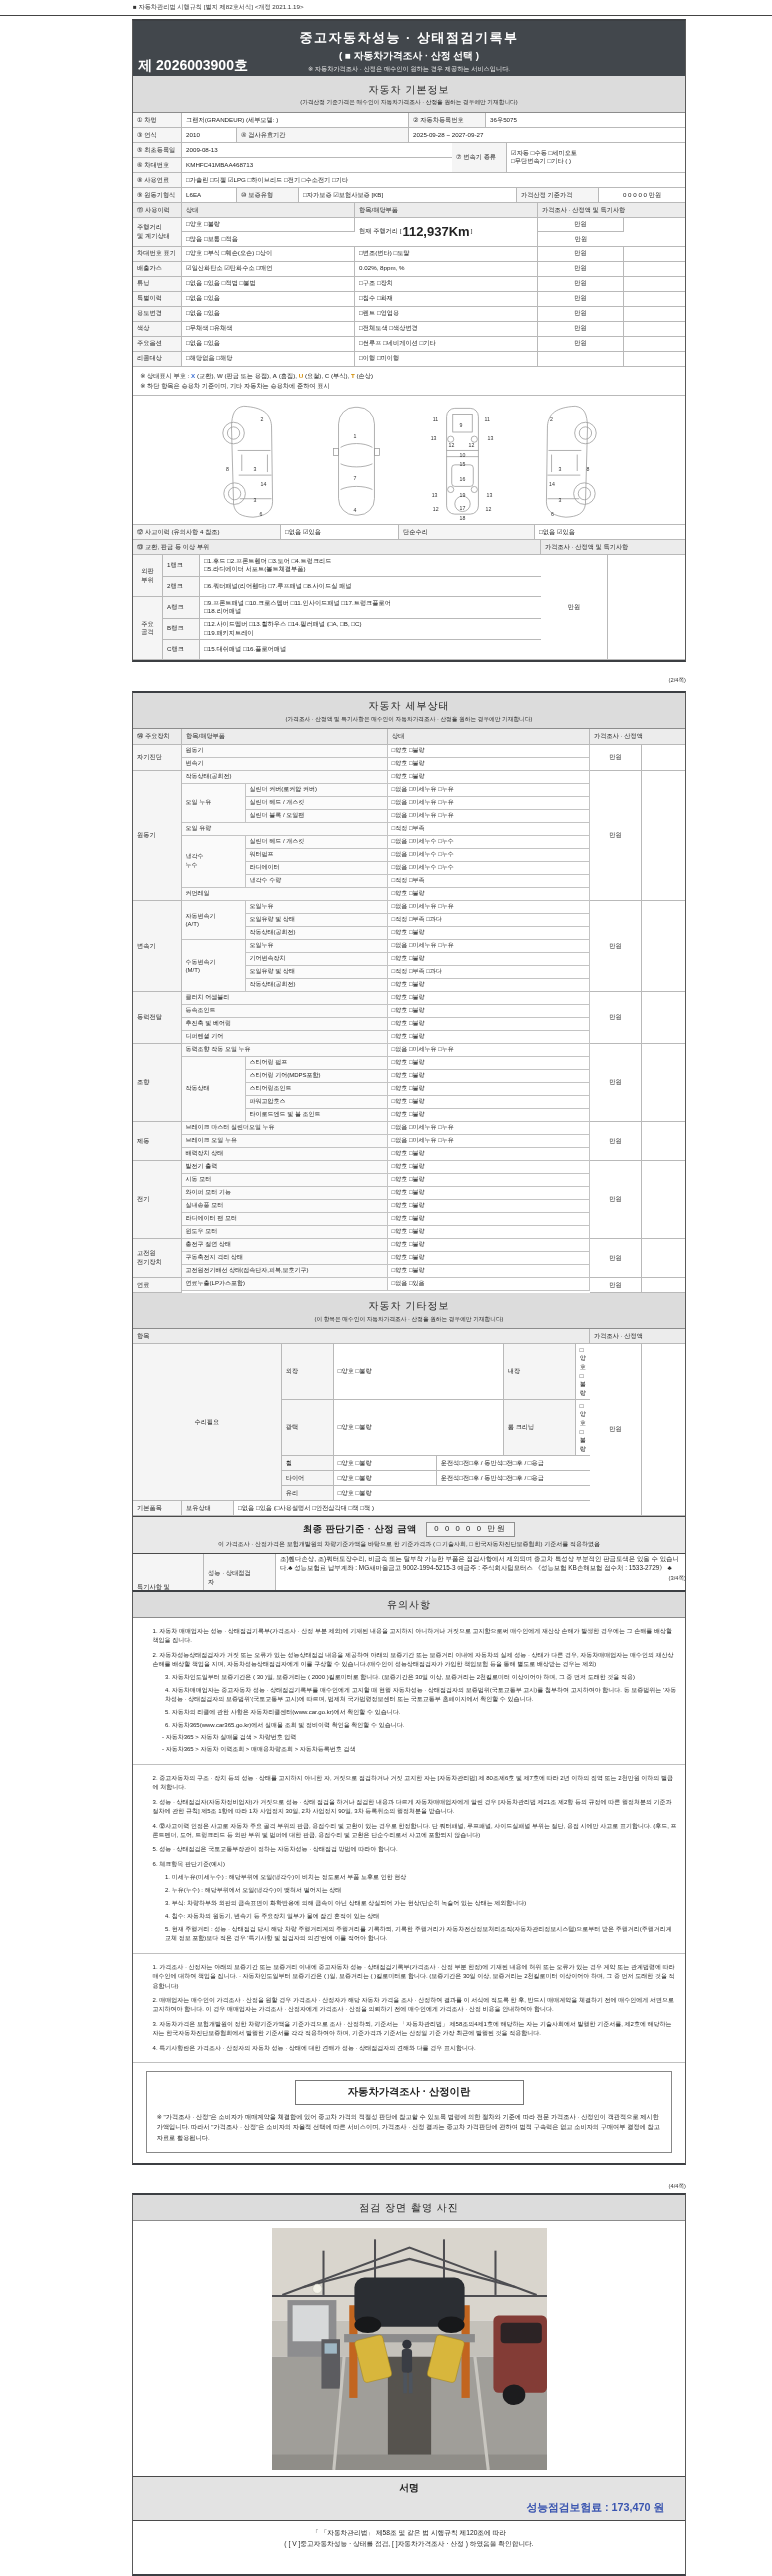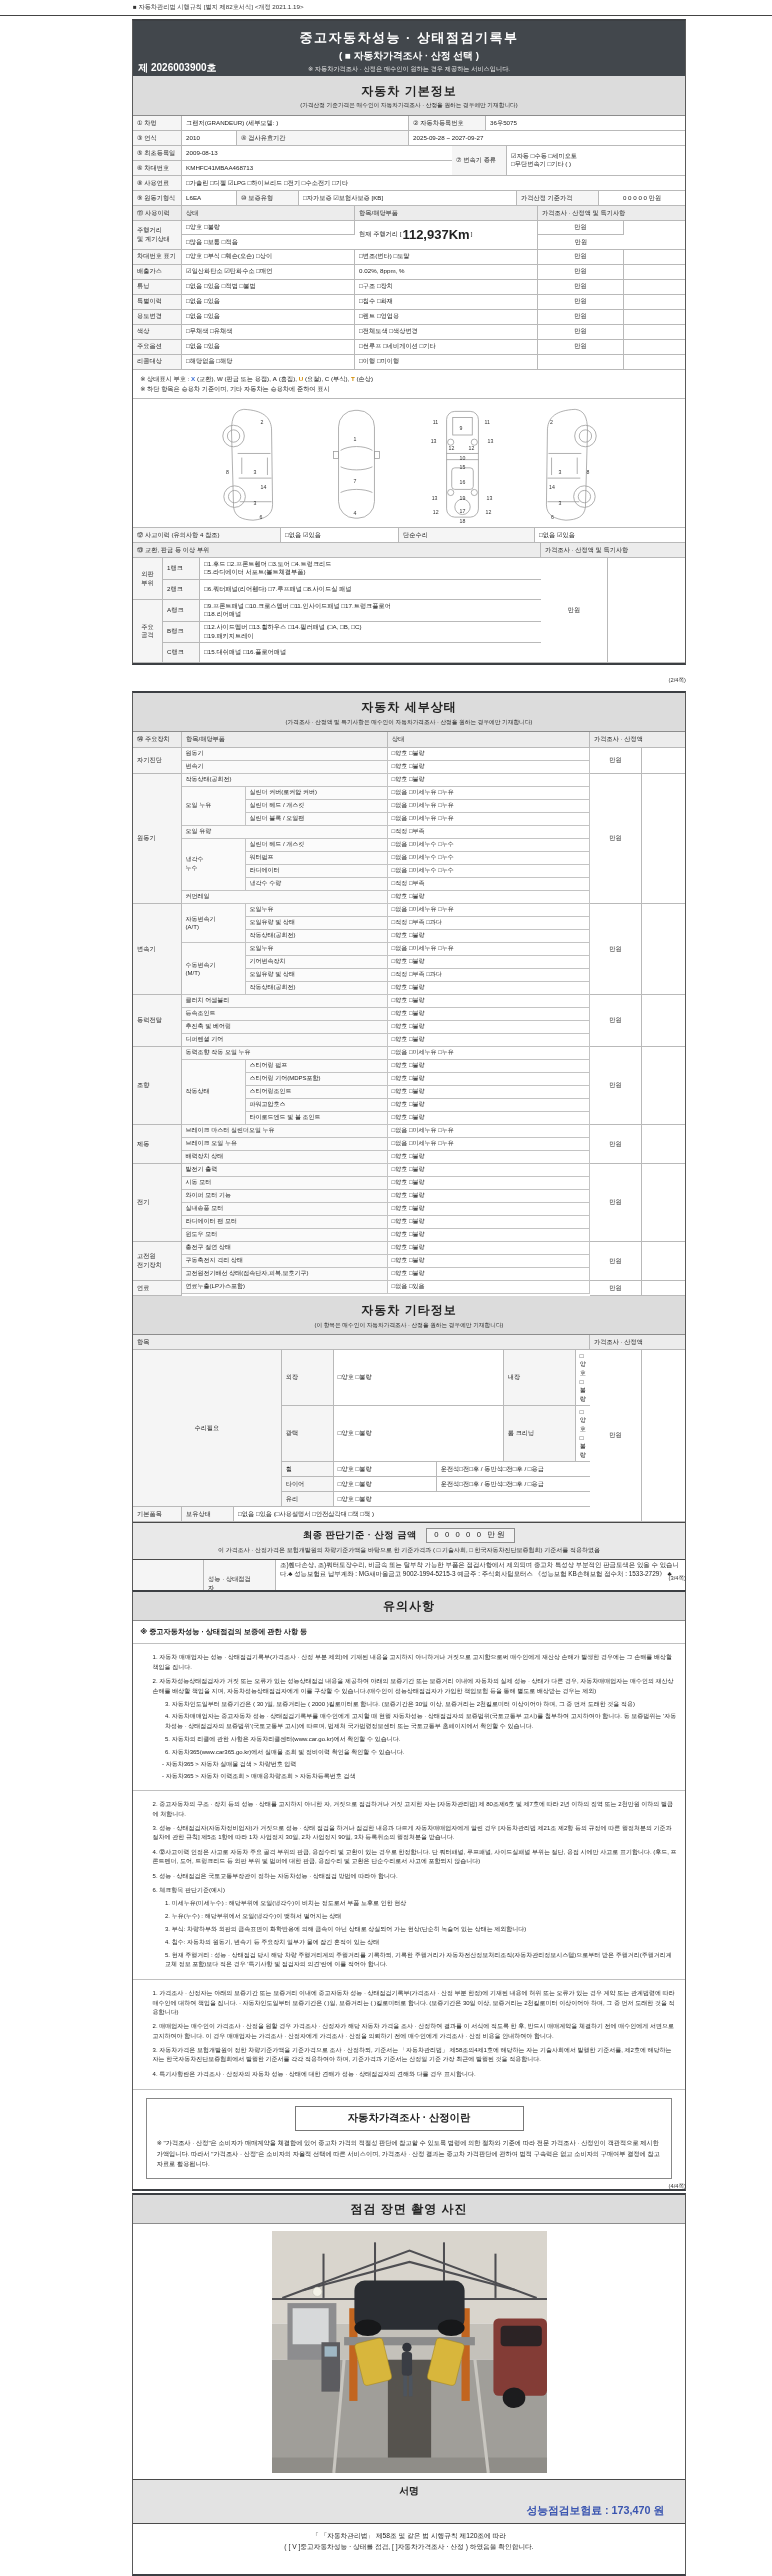--- a/index.html
+++ b/index.html
@@ -9,24 +9,24 @@
   .topline{position:absolute;left:0;top:15px;width:773px;height:1px;background:#444}
   .page{position:absolute;left:132px;width:554px;background:#fff;box-sizing:border-box;
         border:1px solid #5a5a5a;border-top:2.6px solid #3c3f43;border-bottom:2.6px solid #3c3f43}
   .pagemark{position:absolute;left:132px;width:554px;text-align:right;font-size:5.7px;color:#333}
 
   
   .title-band{background:#42474c;color:#fff;text-align:center;padding:8.2px 0 2.1px;position:relative}
   .tb-title{font-size:13px;font-weight:bold;letter-spacing:1.5px}
   .tb-sub{font-size:9.8px;font-weight:bold;margin-top:3.1px}
   .tb-note{font-size:6.2px;margin-top:2.6px;color:#e8e8e8}
-  .doc-no{position:absolute;left:5.2px;bottom:1.5px;font-size:10px;font-weight:bold}
+  .doc-no{position:absolute;left:5.2px;bottom:1.5px;font-size:14px;font-weight:bold}
 
   .sec-head{background:#dcdcdc;border-bottom:0.5px solid #8c8c8c;text-align:center;padding:6.2px 0 4.6px}
-  .sec-title{font-size:12px;font-weight:bold;letter-spacing:1px}
+  .sec-title{font-size:10px;font-weight:normal;letter-spacing:1px}
   .sec-note{font-size:5.7px;margin-top:2.6px}
 
   .row{display:flex}
   .cell{box-sizing:border-box;padding:1.5px 4.1px;border-right:0.5px solid #b9b9b9;border-bottom:0.5px solid #b9b9b9;
         font-size:6.2px;line-height:1.4;display:flex;align-items:center;min-height:15px;background:#fff;white-space:pre-line}
   .cell:last-child{border-right:none}
   .lab{background:#f5f5f5}
   .hdr{background:#ececec}
   .ctr{justify-content:center;text-align:center}
   .stack{display:flex;flex-direction:column}
@@ -851,21 +851,20 @@
     </div>
   </div>
 </div>
 
 <div class="pagemark" style="top:1575px">(3/4쪽)</div>
 
 <div class="page" style="top:1590px">
   <div class="sec-head">
     <div class="sec-title">유의사항</div>
   </div>
-  <div class="nsec">※ 중고자동차성능 · 상태점검의 보증에 관한 사항 등</div>
   <div class="nbody">
 
   <div class="ni">1.  자동차 매매업자는 성능 · 상태점검기록부(가격조사 · 산정 부분 제외)에 기재된 내용을 고지하지 아니하거나 거짓으로 고지함으로써 매수인에게 재산상 손해가 발생한 경우에는 그 손해를 배상할 책임을 집니다.</div>
       <div class="ni">2.  자동차성능상태점검자가 거짓 또는 오류가 있는 성능상태점검 내용을 제공하여 아래의 보증기간 또는 보증거리 이내에 자동차의 실제 성능 · 상태가 다른 경우, 자동차매매업자는 매수인의 재산상 손해를 배상할 책임을 지며, 자동차성능상태점검자에게 이를 구상할 수 있습니다.(매수인이 성능상태점검자가 가입한 책임보험 등을 통해 별도로 배상받는 경우는 제외)</div>
       <div class="ni sub">3.  자동차인도일부터 보증기간은 ( 30 )일, 보증거리는 ( 2000 )킬로미터로 합니다. (보증기간은 30일 이상, 보증거리는 2천킬로미터 이상이어야 하며, 그 중 먼저 도래한 것을 적용)</div>
       <div class="ni sub">4.  자동차매매업자는 중고자동차 성능 · 상태점검기록부를 매수인에게 고지할 때 현행 자동차성능 · 상태점검자의 보증범위(국토교통부 고시)를 첨부하여 고지하여야 합니다. 동 보증범위는 '자동차성능 · 상태점검자의 보증범위'(국토교통부 고시)에 따르며, 법제처 국가법령정보센터 또는 국토교통부 홈페이지에서 확인할 수 있습니다.</div>
       <div class="ni sub">5.  자동차의 리콜에 관한 사항은 자동차리콜센터(www.car.go.kr)에서 확인할 수 있습니다.</div>
       <div class="ni sub">6.  자동차365(www.car365.go.kr)에서 실매물 조회 및 정비이력 확인을 확인할 수 있습니다.</div>
       <div class="ni dash">- 자동차365 &gt; 자동차 실매물 검색 &gt; 차량번호 입력</div>
       <div class="ni dash">- 자동차365 &gt; 자동차 이력조회 &gt; 매매용차량조회 &gt; 자동차등록번호 검색</div>

